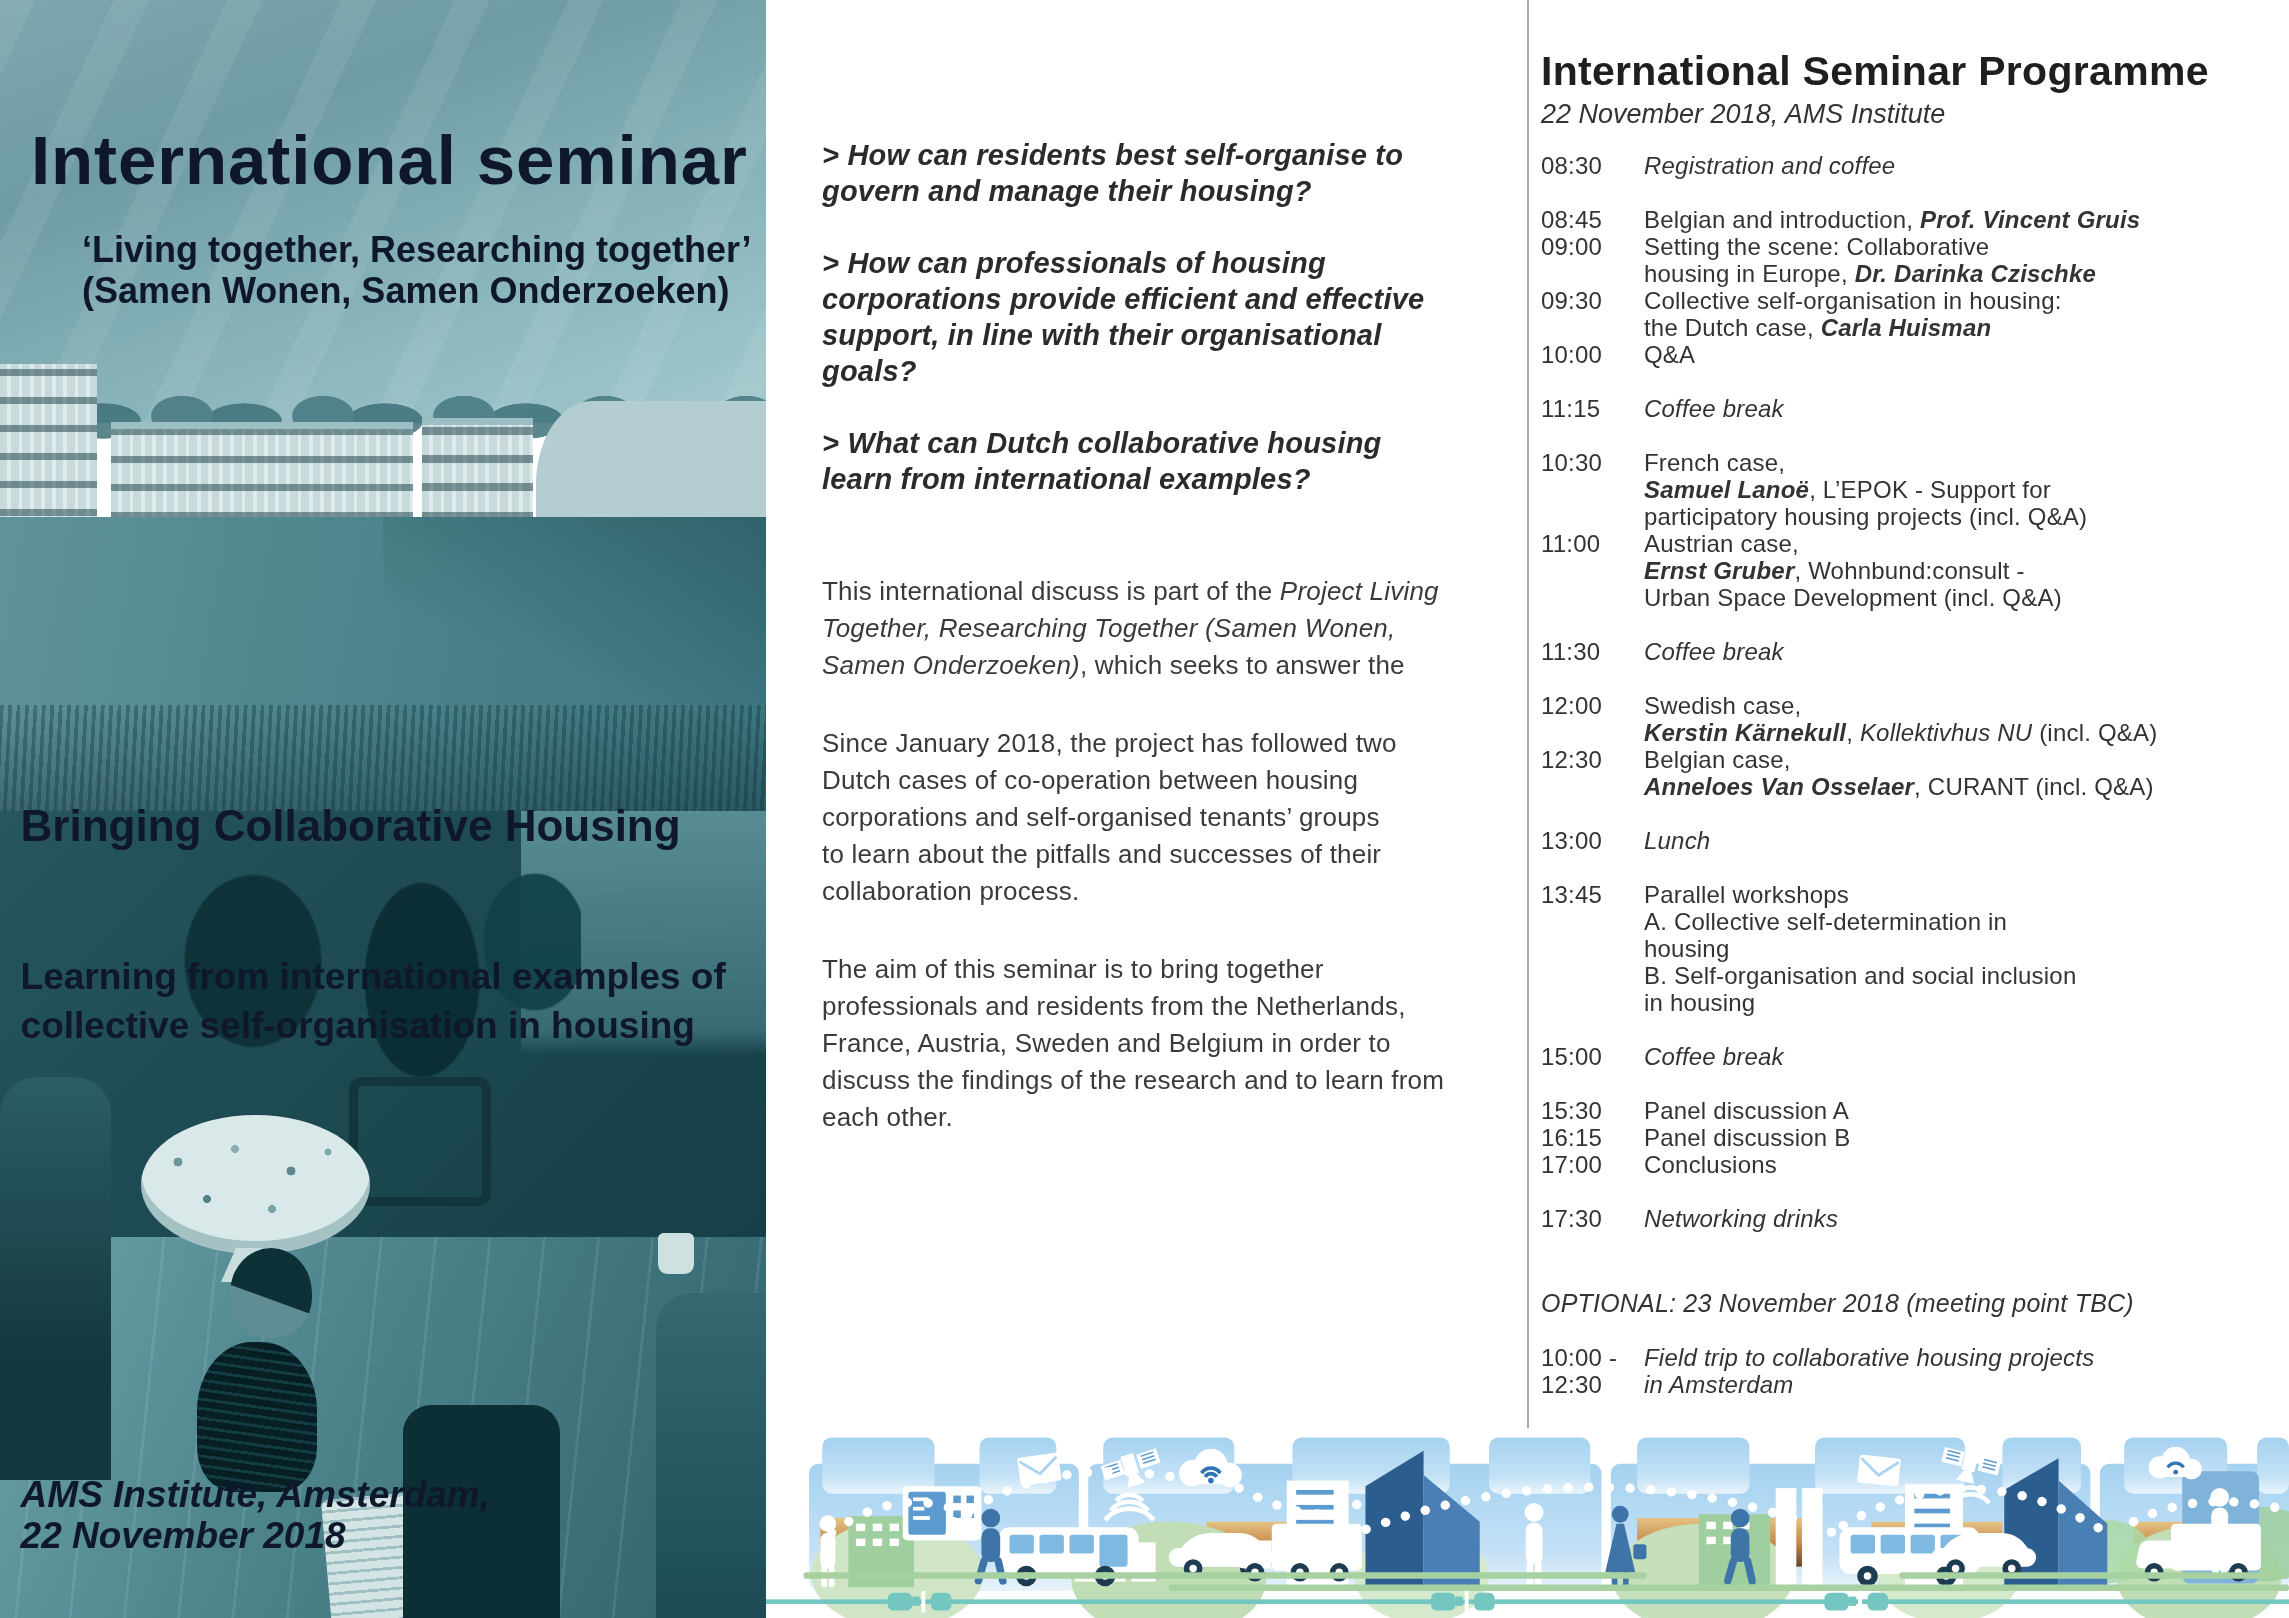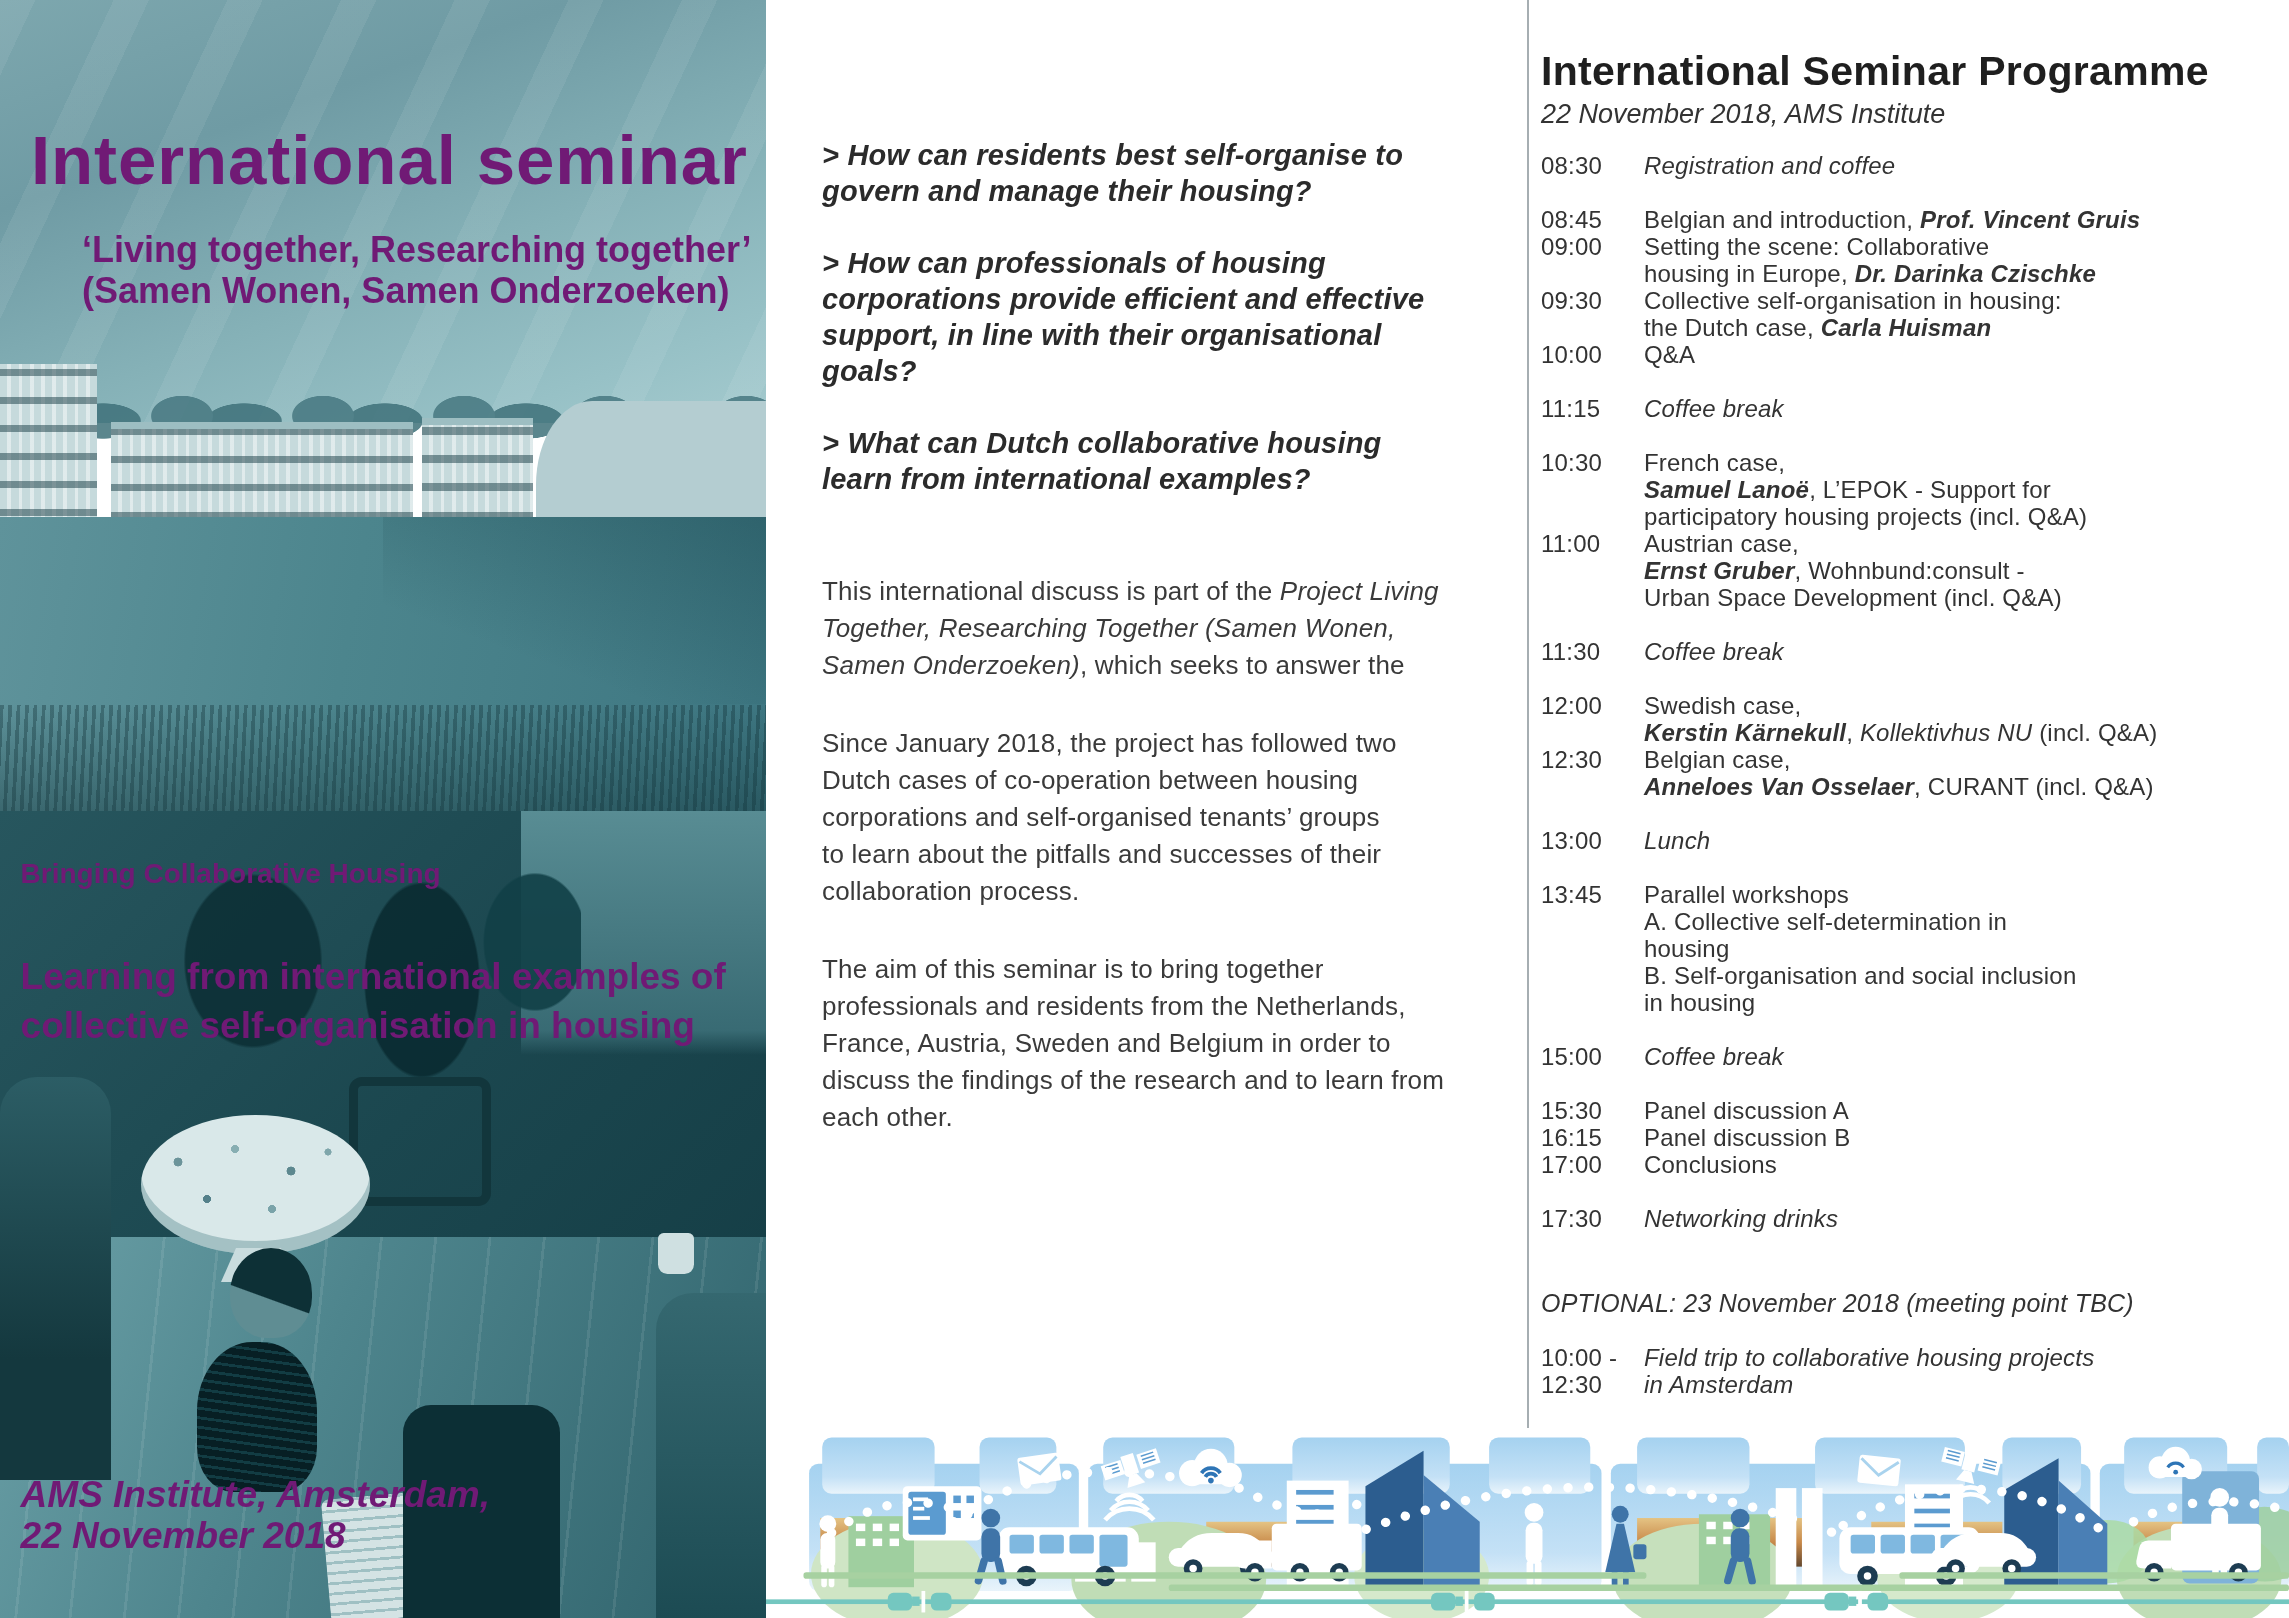--- a/index.html
+++ b/index.html
@@ -66,24 +66,24 @@
   .head1{left:230px;top:1248px;width:82px;height:90px;border-radius:50% 50% 45% 45%;
        background:linear-gradient(200deg,#0d3036 55%,#5f8d93 56%);}
   .head2{left:197px;top:1342px;width:120px;height:150px;border-radius:46% 46% 30% 30%;
        background:repeating-linear-gradient(8deg,#071f24 0 6.6px,#123c43 6.6px 9.4px);}
   .coat-right{left:403px;top:1405px;width:157px;height:214px;border-radius:28px 28px 0 0;
        background:#0c2f35;}
   .person-far-right{left:656px;top:1293px;width:111px;height:326px;border-radius:37px 0 0 0;
        background:linear-gradient(180deg,#356870,#1c4b53);}
   .cup{left:658px;top:1233px;width:36px;height:41px;border-radius:5.6px 5.6px 9.4px 9.4px;background:#cfe0e1;}
 
-  .lp-text{color:#701a75;z-index:5;}
+  .lp-text{color:#0f172a;z-index:5;}
   .lp-title{left:31px;top:126px;font-size:69px;font-weight:bold;letter-spacing:0.9px;line-height:1;}
   .lp-subtitle{left:82px;top:229px;font-size:36px;font-weight:bold;line-height:41px;}
-  .lp-heading{left:20.6px;top:849px;font-size:28px;font-weight:bold;line-height:49px;}
+  .lp-heading{left:20.6px;top:801px;font-size:44px;font-weight:bold;line-height:49px;}
   .lp-subheading{left:20.6px;top:952px;font-size:37px;font-weight:bold;line-height:49px;}
   .lp-footer{left:20.6px;top:1474px;font-size:37px;font-weight:bold;font-style:italic;line-height:41px;}
 
   
   .questions{left:822px;top:137px;width:701px;font-size:29px;font-weight:bold;font-style:italic;
        color:#2b2b2b;line-height:36px;letter-spacing:0.2px;}
   .question + .question{margin-top:36px;}
   .paras{left:822px;top:573px;width:698px;font-size:26px;line-height:37px;color:#3a3a3a;letter-spacing:0.2px;}
   .para + .para{margin-top:41px;}
 

